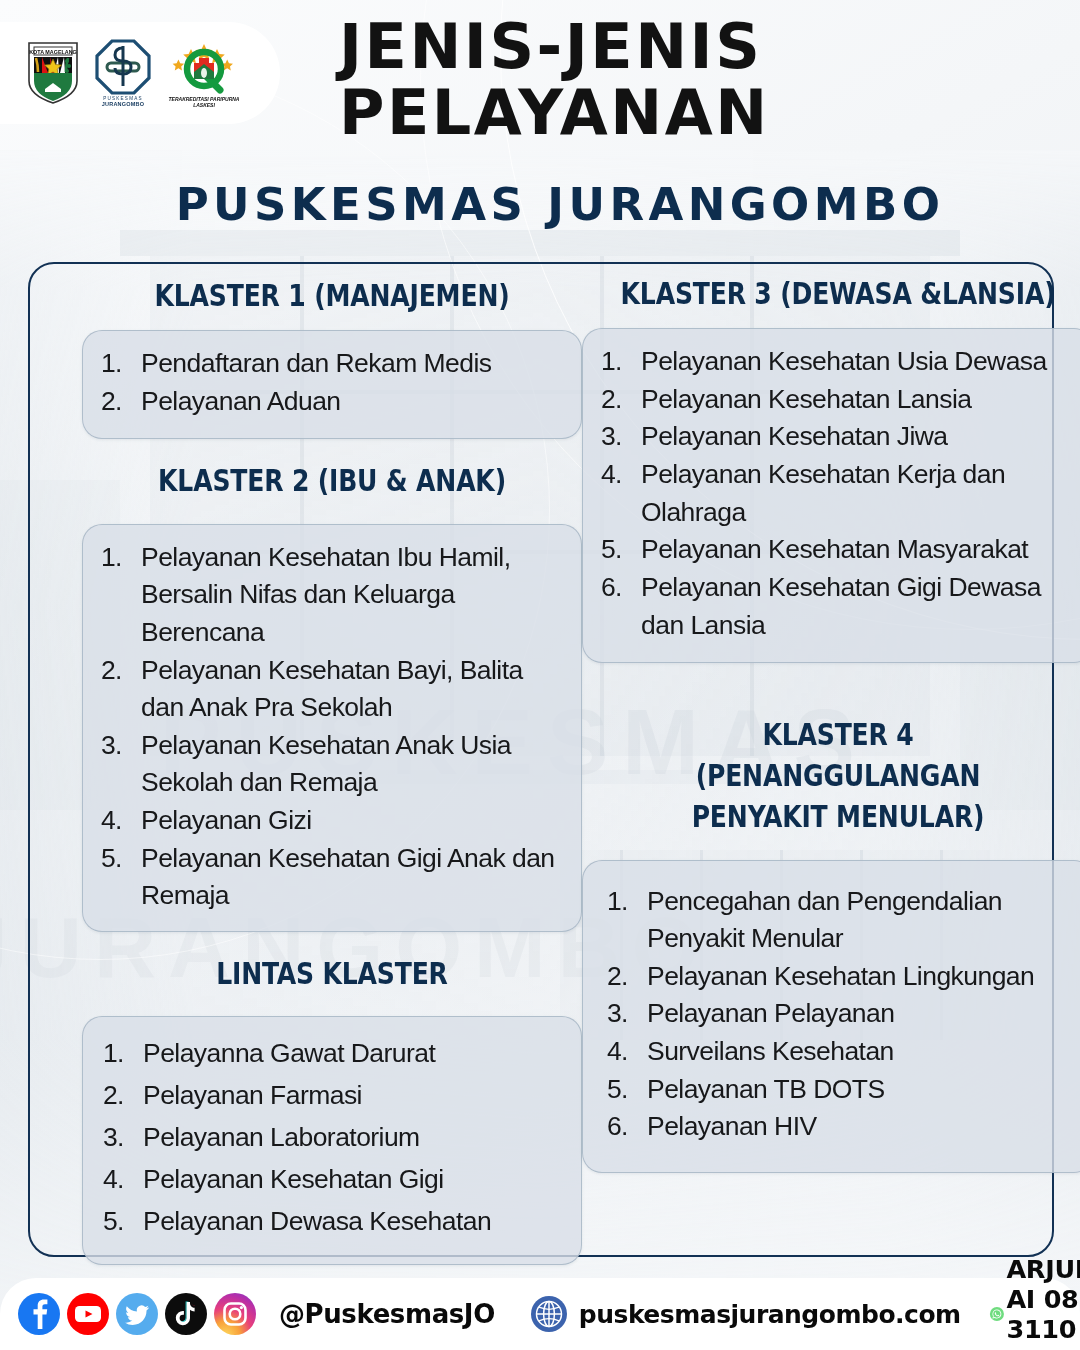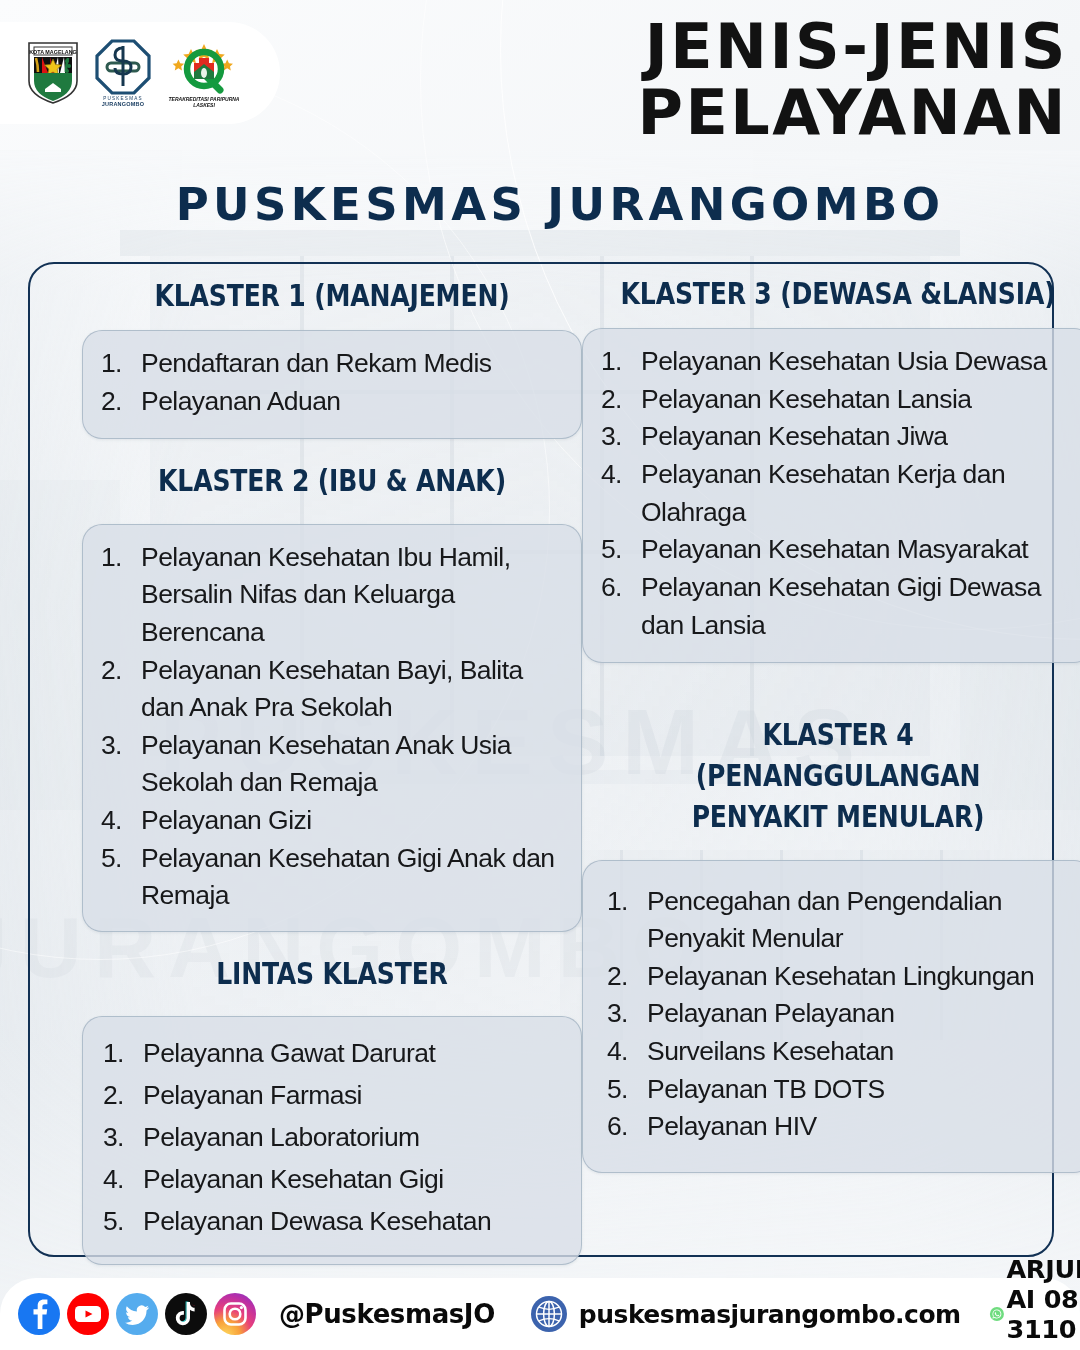--- a/index.html
+++ b/index.html
@@ -62,22 +62,22 @@
     padding-left:56px;
     z-index:6;
   }
   .logo{ display:flex; flex-direction:column; align-items:center; }
   .logo svg{ display:block; }
   .logo .cap{ font-size:5.5px; font-weight:bold; color:#14395e; letter-spacing:.2px; line-height:1.25; text-align:center; }
   .logo .cap .small{ font-size:4.6px; font-weight:normal; letter-spacing:1.2px; }
   .logo .cap3{ font-size:5px; font-weight:bold; color:#111; font-style:italic; text-align:center; line-height:1.2; }
 
   .title-wrap{
-    position:absolute; right:12px; top:14px; width:720px;
-    text-align:right; z-index:5;
+    position:absolute; right:21px; top:14px; width:720px;
+    text-align:left; z-index:5;
   }
   .title{
     font-size:62px; line-height:1.07; font-weight:bold;
     letter-spacing:2.5px; color:#121212;
     font-family:"DejaVu Sans", sans-serif;
   }
   .subtitle{
     position:absolute; top:178px; left:0; width:1080px;
     text-align:center; z-index:5;
     font-size:45px; font-weight:bold; letter-spacing:4.4px;

